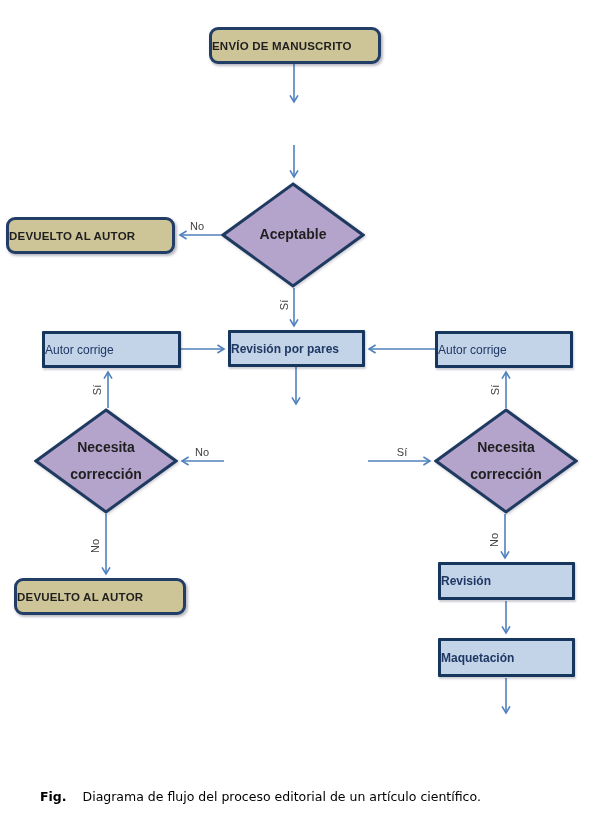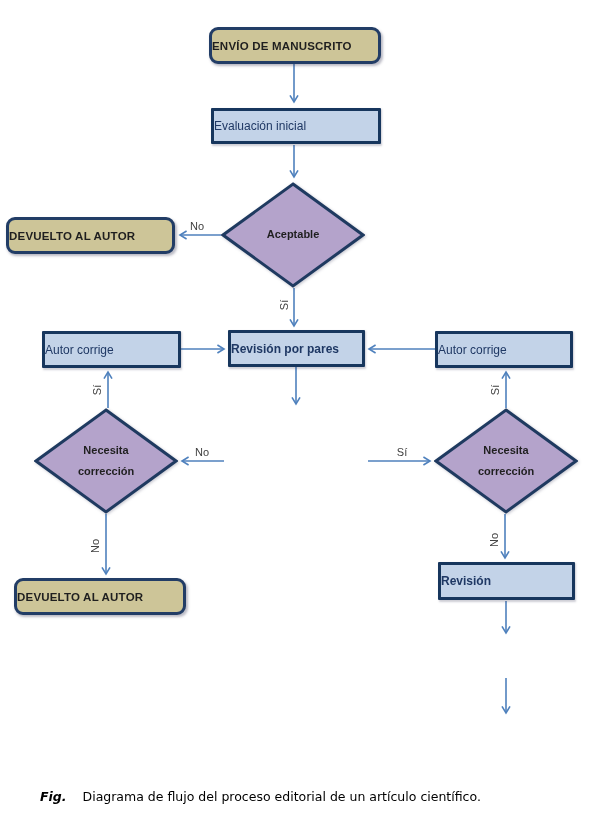--- a/index.html
+++ b/index.html
@@ -32,34 +32,34 @@
     font-size:12px;font-weight:400;
   }
   .box-blue.bold{font-weight:700;}
 
   .diamond{position:absolute;}
   .diamond svg{position:absolute;left:0;top:0;filter:drop-shadow(1.5px 1.5px 1.5px rgba(60,60,90,.3));}
   .diamond polygon{fill:var(--c-purple_fill);stroke:var(--c-purple_border);stroke-width:3;}
   .diamond .dlabel{
     position:absolute;left:50%;top:50%;transform:translate(-50%,-50%);
     width:92px;text-align:center;color:var(--c-dark_text);
-    font-weight:700;font-size:11px;line-height:1.95;
+    font-weight:700;font-size:14px;line-height:1.95;
   }
 
   .edge-label{
     position:absolute;transform:translate(-50%,-50%);
     font-size:11px;color:var(--c-label);white-space:nowrap;
   }
   .edge-label.vert{transform:translate(-50%,-50%) rotate(-90deg);}
 
   .caption{
     position:absolute;left:40px;top:789px;width:540px;
     font-family:"DejaVu Sans", sans-serif;font-size:12.5px;color:#000;
   }
-  .caption .fig{font-weight:700;font-style:italic;}
+  .caption .fig{font-weight:700;}
   .caption .txt{margin-left:16px;}
 </style>
 </head>
 <body>
 
 <div id="canvas">
 
   <svg class="connectors" width="607" height="820">
     <defs>
       <marker id="arr" markerUnits="userSpaceOnUse" markerWidth="10" markerHeight="11" refX="7.4" refY="4.8" orient="auto">
@@ -80,23 +80,20 @@
     <line x1="506" y1="408" x2="506" y2="372" marker-end="url(#arr)"></line>
     <line x1="505" y1="514" x2="505" y2="558" marker-end="url(#arr)"></line>
     <line x1="506" y1="601" x2="506" y2="633" marker-end="url(#arr)"></line>
     <line x1="506" y1="678" x2="506" y2="713" marker-end="url(#arr)"></line>
   </svg>
 
   <div class="node box-tan" style="left:209px;top:27px;width:172px;height:37px;">
     <span>ENVÍO DE MANUSCRITO</span>
   </div>
 
-  <div class="node box-blue" style="left:211px;top:108px;width:170px;height:36px;">
-    <span>Evaluación inicial</span>
-  </div>
 
   <div class="node box-tan" style="left:6px;top:217px;width:169px;height:37px;">
     <span>DEVUELTO AL AUTOR</span>
   </div>
 
   <div class="node box-blue bold" style="left:228px;top:330px;width:137px;height:37px;">
     <span>Revisión por pares</span>
   </div>
 
   <div class="node box-blue" style="left:42px;top:331px;width:139px;height:37px;">
@@ -108,20 +105,23 @@
   </div>
 
   <div class="node box-tan" style="left:14px;top:578px;width:172px;height:37px;">
     <span>DEVUELTO AL AUTOR</span>
   </div>
 
   <div class="node box-blue bold" style="left:438px;top:562px;width:137px;height:38px;">
     <span>Revisión</span>
   </div>
 
+  <div class="node box-blue bold" style="left:438px;top:638px;width:137px;height:39px;">
+    <span>Maquetación</span>
+  </div>
 
 
   <div class="diamond" style="left:221px;top:182px;width:144px;height:106px;">
     <svg width="144" height="106" viewBox="0 0 144 106">
       <polygon points="72,2 142,53 72,104 2,53"></polygon>
     </svg>
     <div class="dlabel">Aceptable</div>
   </div>
 
 

